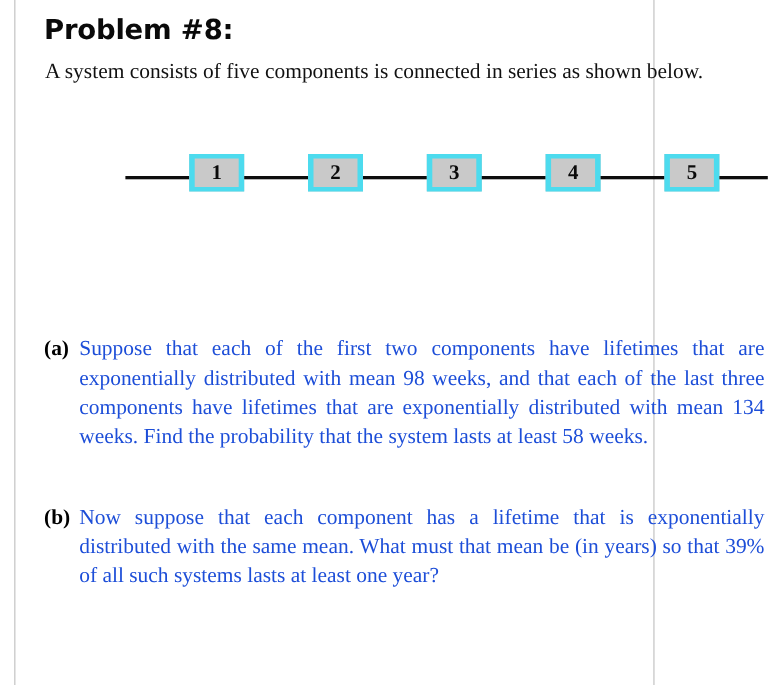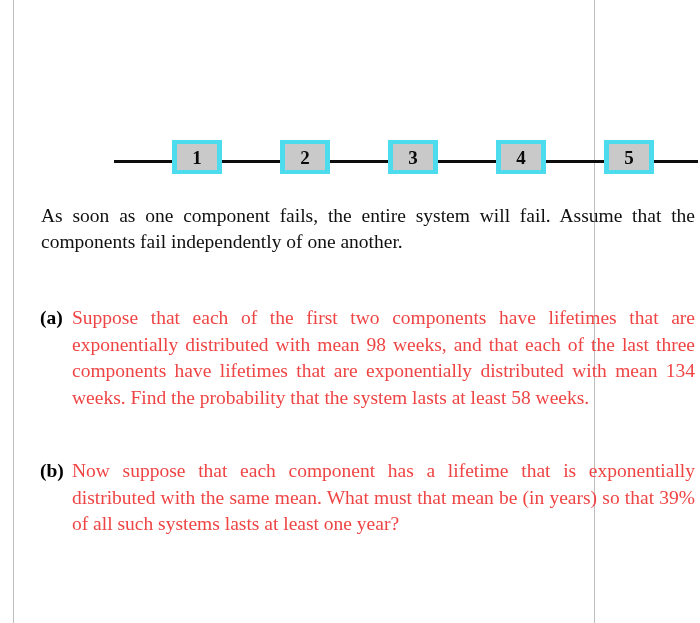--- a/index.html
+++ b/index.html
@@ -124,32 +124,34 @@
     top: 0;
     font-weight: bold;
     font-size: 19.5px;
     line-height: 26px;
   }
   .part-body {
     margin-left: 32px;
     font-size: 19.5px;
     line-height: 26.5px;
     text-align: justify;
-    color: #ef4444;
+    color: #1d4ed8;
   }
 </style>
 </head>
 <body>
 
 <div class="rule-left"></div>
 <div class="rule-mid"></div>
 
 <div class="page">
 
+  <div class="title">Problem #8:</div>
 
+  <div class="para intro">A system consists of five components is connected in series as shown below.</div>
 
   <div class="diagram">
     <div class="wire" style="left:4px; width:62px;"></div>
     <div class="comp-box" style="left:62px;">
       <span class="comp-label">1</span>
     </div>
     <div class="wire" style="left:112px; width:62px;"></div>
     <div class="comp-box" style="left:170px;">
       <span class="comp-label">2</span>
     </div>
@@ -161,21 +163,20 @@
     <div class="comp-box" style="left:386px;">
       <span class="comp-label">4</span>
     </div>
     <div class="wire" style="left:436px; width:62px;"></div>
     <div class="comp-box" style="left:494px;">
       <span class="comp-label">5</span>
     </div>
     <div class="wire" style="left:544px; width:44px;"></div>
   </div>
 
-  <div class="para assume">As soon as one component fails, the entire system will fail. Assume that the components fail independently of one another.</div>
 
   <div class="part part-a">
     <span class="part-tag">(a)</span>
     <div class="part-body">Suppose that each of the first two components have lifetimes that are exponentially distributed with mean 98 weeks, and that each of the last three components have lifetimes that are exponentially distributed with mean 134 weeks. Find the probability that the system lasts at least 58 weeks.</div>
   </div>
 
   <div class="part part-b">
     <span class="part-tag">(b)</span>
     <div class="part-body">Now suppose that each component has a lifetime that is exponentially distributed with the same mean. What must that mean be (in years) so that 39% of all such systems lasts at least one year?</div>
   </div>

